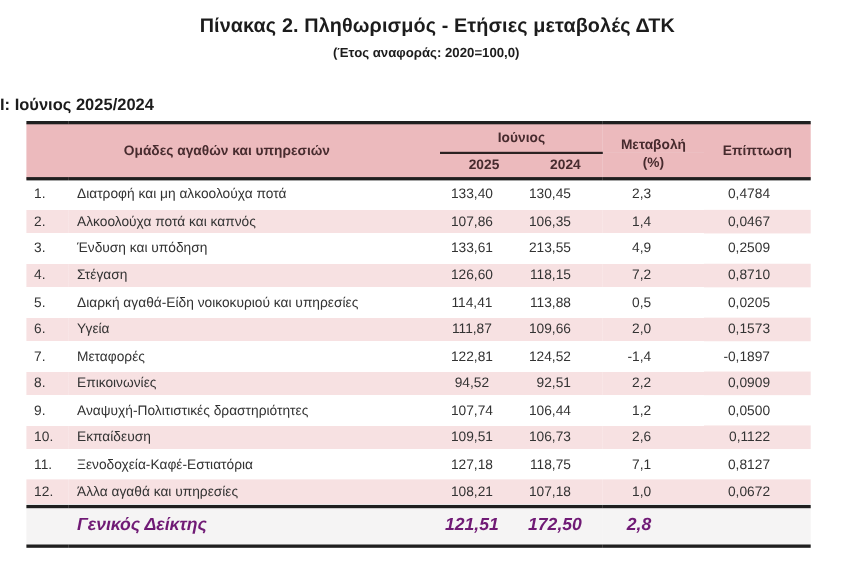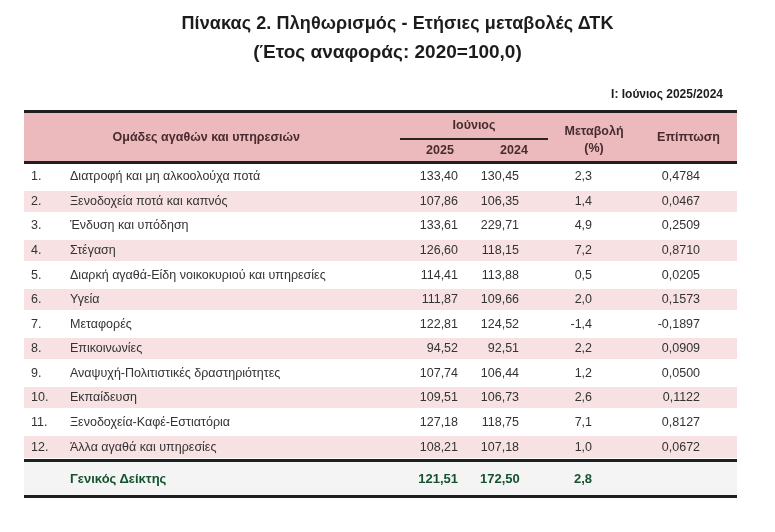--- a/index.html
+++ b/index.html
@@ -14,25 +14,25 @@
   .page{
     position:relative;width:775px;height:532px;background:#ffffff;overflow:hidden;
     font-family:"Liberation Sans","DejaVu Sans",sans-serif;color:var(--bodyText);
   }
   .title{
     position:absolute;top:13px;left:10px;width:100%;text-align:center;
     font-size:18px;font-weight:bold;color:#1c1c1c;letter-spacing:.1px;
   }
   .subtitle{
     position:absolute;top:41px;left:0;width:100%;text-align:center;
-    font-size:19px;font-weight:bold;color:#1c1c1c;
+    font-size:12px;font-weight:bold;color:#1c1c1c;
   }
   .period{
-    position:absolute;top:87px;left:0;right:52px;text-align:right;
-    font-size:12px;font-weight:bold;color:#1c1c1c;
+    position:absolute;top:87px;left:0;right:80px;text-align:left;
+    font-size:15px;font-weight:bold;color:#1c1c1c;
   }
   .tbl-wrap{position:absolute;top:110px;left:24px;}
   table{
     border-collapse:collapse;table-layout:fixed;width:713px;
     border-top:3px solid var(--borderDark);
   }
   col.c-num{width:38px;} col.c-name{width:338px;} col.c-y25{width:80px;}
   col.c-y24{width:68px;} col.c-chg{width:92px;} col.c-imp{width:97px;}
 
   thead th{
@@ -52,29 +52,29 @@
     font-size:12.5px;height:24.58px;padding:0;vertical-align:middle;color:var(--bodyText);
   }
   tbody tr.stripe{
     background:linear-gradient(to bottom,
       #ffffff 0, #ffffff 2px,
       var(--stripePink) 2px, var(--stripePink) calc(100% - 2px),
       #ffffff calc(100% - 2px), #ffffff 100%);
   }
   td.num{padding-left:7px;}
   td.name{padding-left:8px;margin-top:8px;}
-  td.v25{text-align:right;padding-right:22px;}
+  td.v25{text-align:center;padding-right:22px;}
   td.v24{text-align:right;padding-right:29px;}
   td.chg{text-align:right;padding-right:48px;}
   td.imp{text-align:right;padding-right:37px;}
 
   tfoot td{
-    background:var(--totalBg);font-weight:bold;font-size:13px;color:#14532d;
+    background:var(--totalBg);font-weight:bold;font-size:16px;color:#701a75;
     height:33px;padding:0;vertical-align:middle;
-    border-top:3px solid var(--borderDark);border-bottom:3px solid var(--borderDark);
+    border-top:3px solid var(--borderDark);border-bottom:3px solid var(--borderDark);font-style:italic;
   }
   tfoot td.name{padding-left:46px;}
 </style>
 </head>
 <body>
 
 <div class="page">
 
   <div class="title">Πίνακας 2. Πληθωρισμός - Ετήσιες μεταβολές ΔΤΚ</div>
   <div class="subtitle">(Έτος αναφοράς: 2020=100,0)</div>
@@ -107,31 +107,31 @@
           <tr>
     <td class="num">1.</td>
     <td class="name">Διατροφή και μη αλκοολούχα ποτά</td>
     <td class="v25">133,40</td>
     <td class="v24">130,45</td>
     <td class="chg">2,3</td>
     <td class="imp">0,4784</td>
   </tr>
           <tr class="stripe">
     <td class="num">2.</td>
-    <td class="name">Ξενοδοχεία ποτά και καπνός</td>
+    <td class="name">Αλκοολούχα ποτά και καπνός</td>
     <td class="v25">107,86</td>
     <td class="v24">106,35</td>
     <td class="chg">1,4</td>
     <td class="imp">0,0467</td>
   </tr>
           <tr>
     <td class="num">3.</td>
     <td class="name">Ένδυση και υπόδηση</td>
     <td class="v25">133,61</td>
-    <td class="v24">229,71</td>
+    <td class="v24">213,55</td>
     <td class="chg">4,9</td>
     <td class="imp">0,2509</td>
   </tr>
           <tr class="stripe">
     <td class="num">4.</td>
     <td class="name">Στέγαση</td>
     <td class="v25">126,60</td>
     <td class="v24">118,15</td>
     <td class="chg">7,2</td>
     <td class="imp">0,8710</td>

